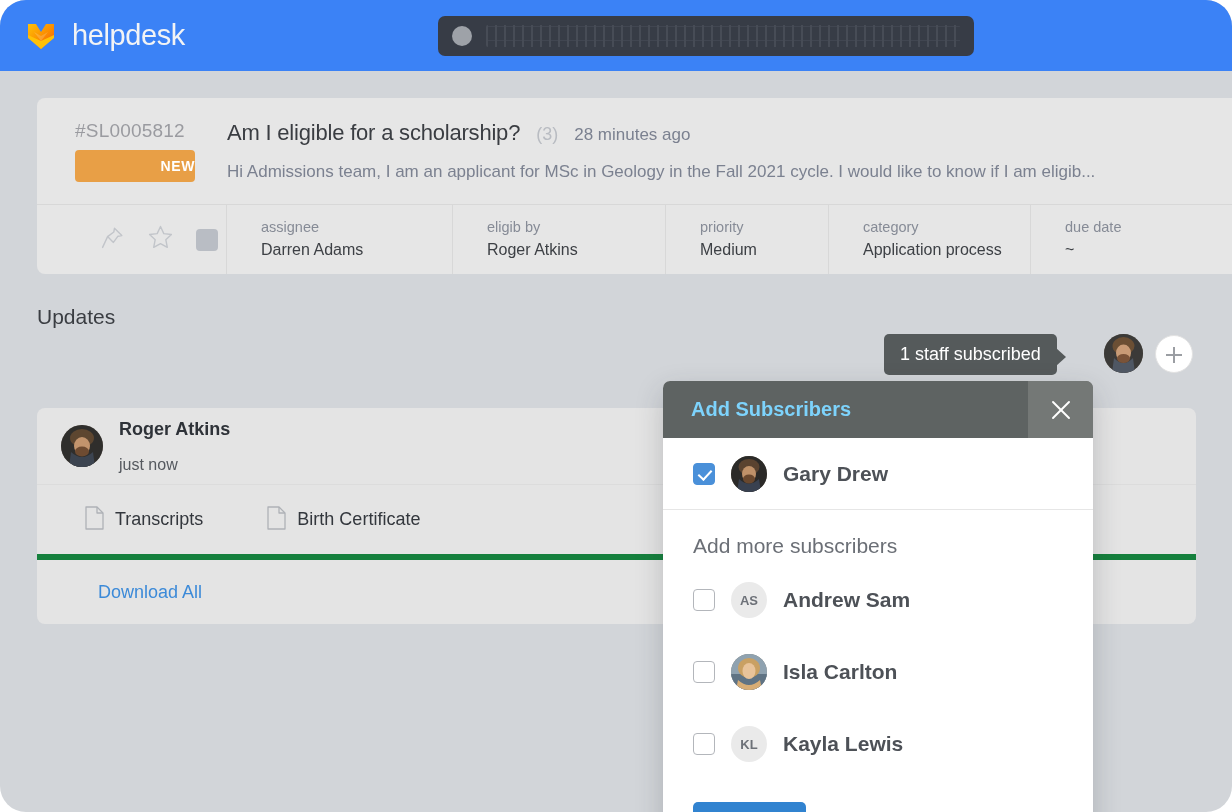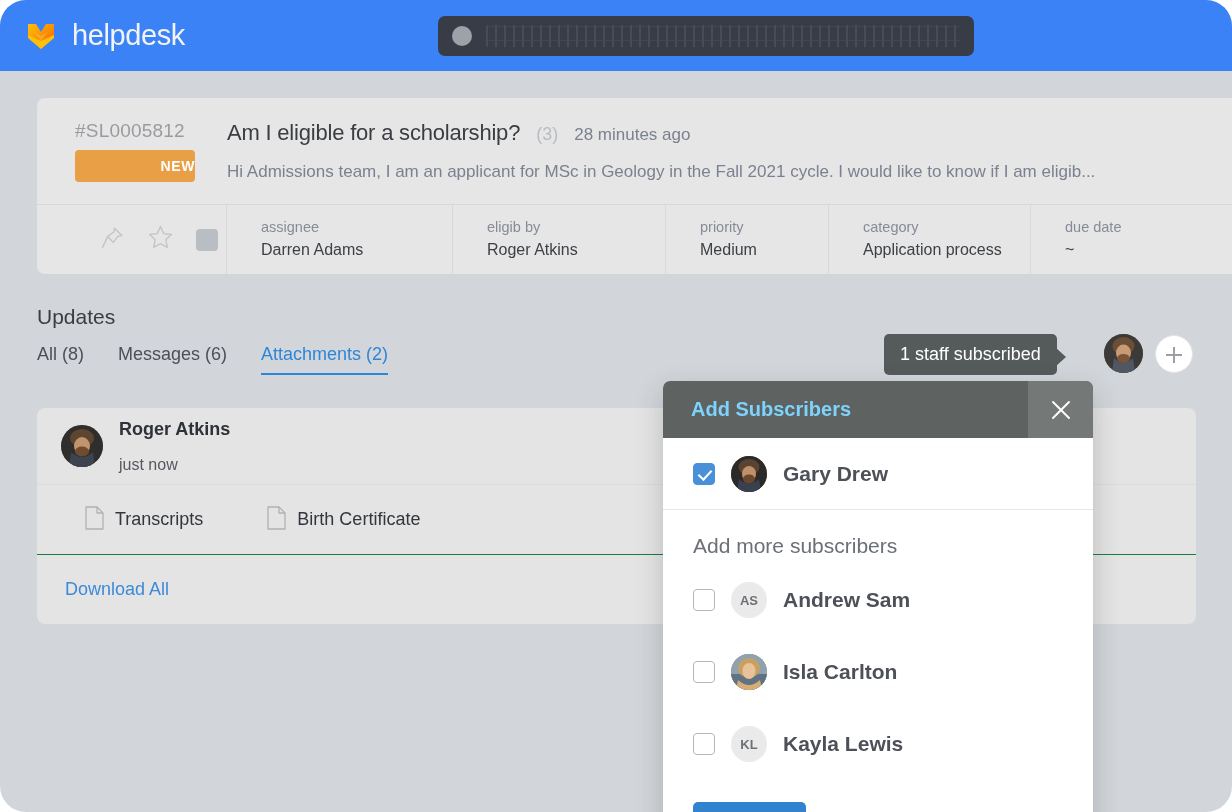--- a/index.html
+++ b/index.html
@@ -279,22 +279,22 @@
     display: flex;
     align-items: center;
     gap: 11px;
     cursor: pointer;
   }
   .attach-name { font-size: 18px; color: #33373d; }
   .download-row {
     height: 70px;
     display: flex;
     align-items: center;
-    padding-left: 28px;
-    border-top: 1px solid #15803d;
+    padding-left: 61px;
+    border-top: 6px solid #15803d;
   }
   .download-link {
     font-size: 18px;
     color: #3c8ad8;
     cursor: pointer;
   }
 
   
   .dialog {
     position: absolute;
@@ -474,25 +474,20 @@
       </div>
       <div class="meta-cell duedate">
         <div class="meta-label">due date</div>
         <div class="meta-value">~</div>
       </div>
     </div>
   </div>
 
   <div class="updates-title">Updates</div>
 
-  <div class="tabs">
-    <div class="tab">All (8)</div>
-    <div class="tab">Messages (6)</div>
-    <div class="tab active">Attachments (2)</div>
-  </div>
 
   <div class="tooltip">1 staff subscribed</div>
 
   <span class="avatar subscriber-avatar">
     <svg width="39" height="39" viewBox="0 0 39 39">
       <rect width="39" height="39" fill="#3b3a38"></rect>
       <ellipse cx="19.5" cy="12" rx="11" ry="9" fill="#6b4f34"></ellipse>
       <ellipse cx="19.5" cy="19" rx="7.5" ry="8.5" fill="#c89b76"></ellipse>
       <path d="M10 24 Q19.5 34 29 24 L31 39 L8 39 Z" fill="#4f5763"></path>
       <ellipse cx="19.5" cy="24.5" rx="6.5" ry="4.5" fill="#7a5338"></ellipse>

